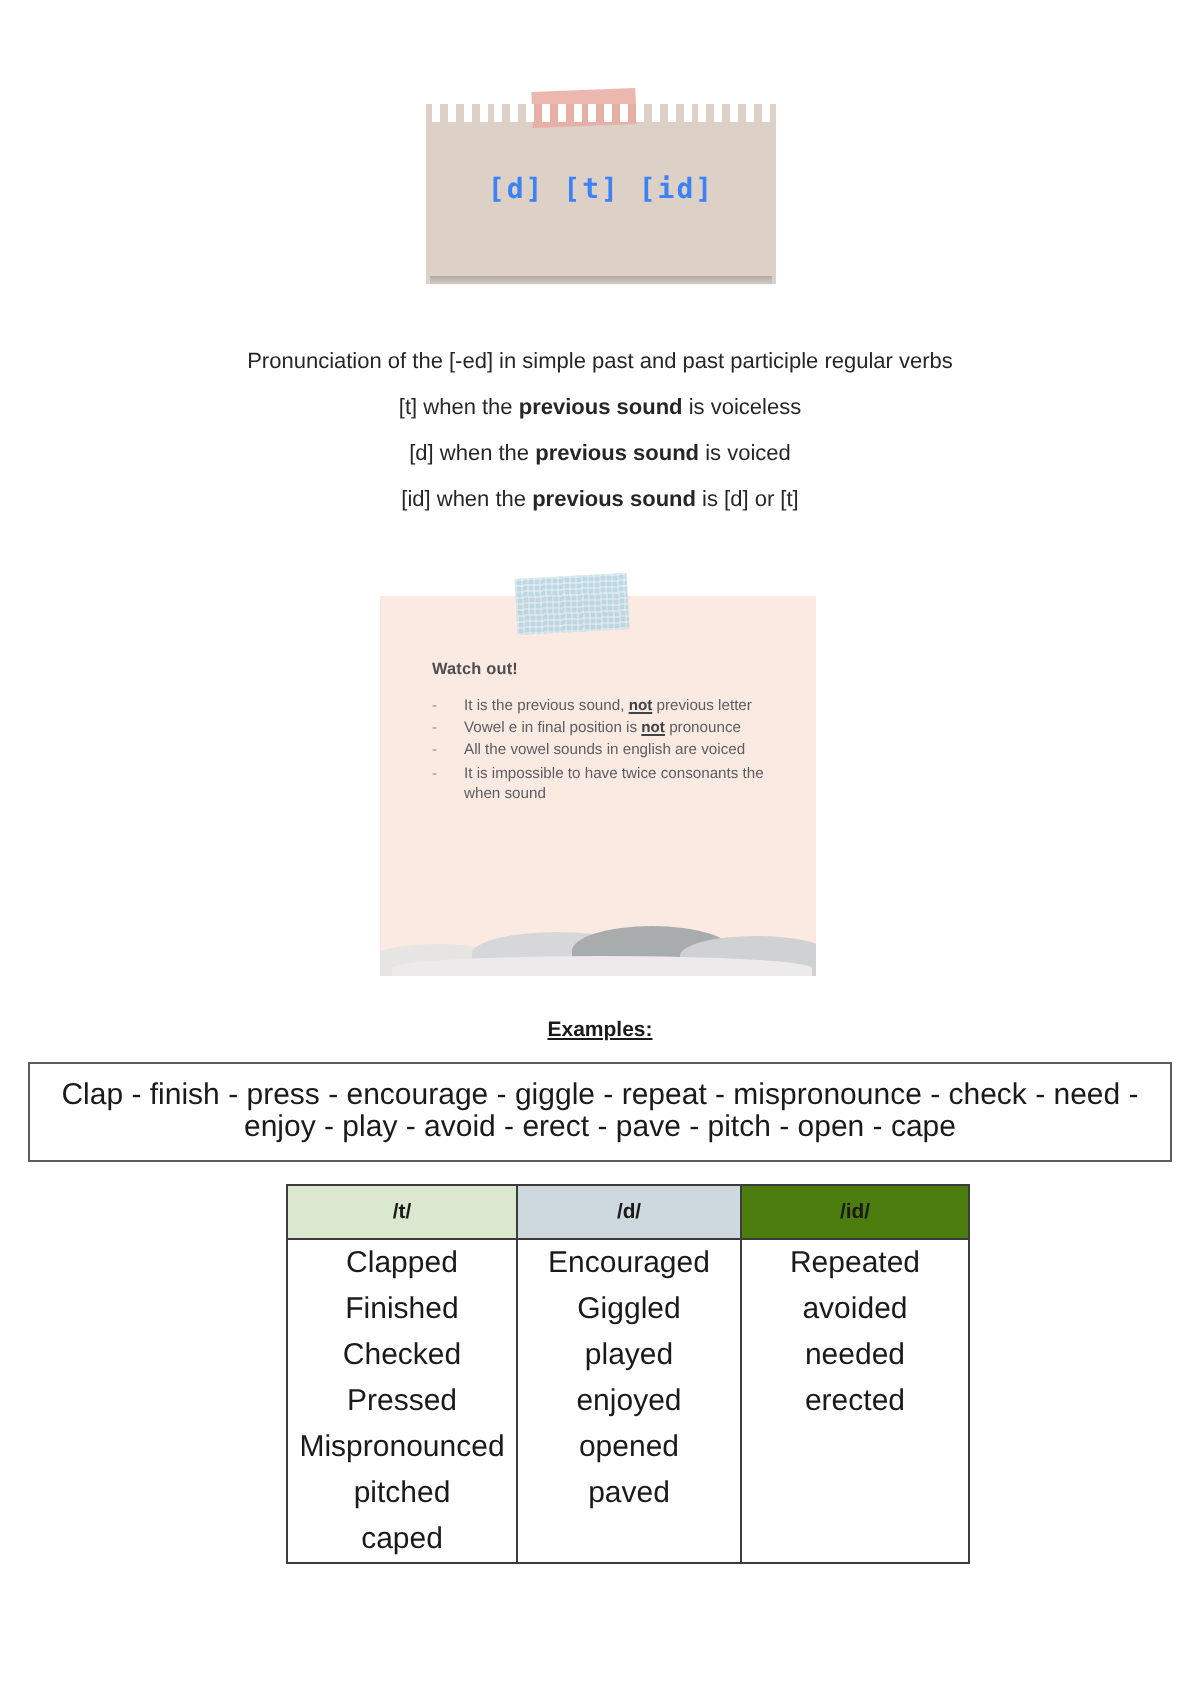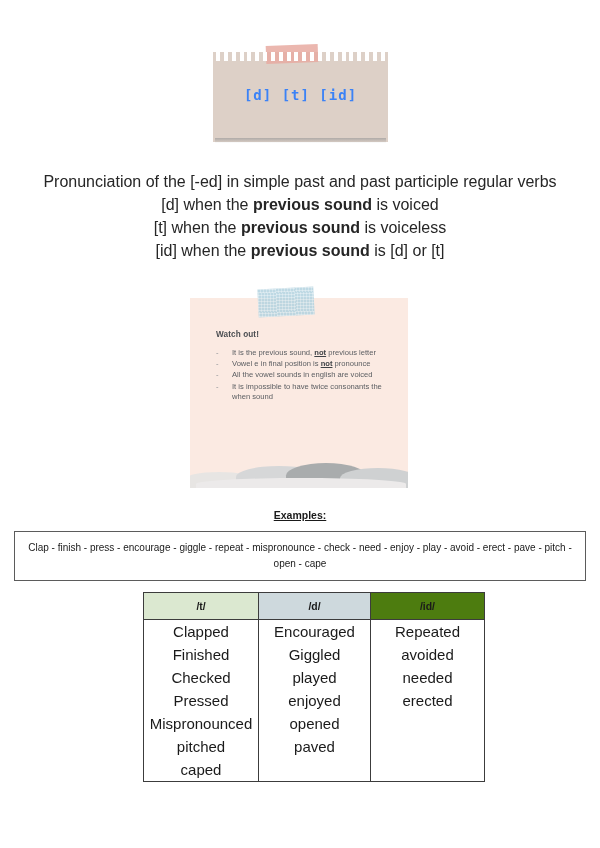--- a/index.html
+++ b/index.html
@@ -94,21 +94,21 @@
 
   
   .intro {
     position: absolute;
     left: 0;
     top: 170px;
     width: 600px;
     text-align: center;
   }
   .intro-line {
-    font-size: 16px;
+    font-size: 11px;
     line-height: 23px;
     color: #262626;
   }
   .intro-line b { font-weight: bold; }
 
   
   .watch-wrap {
     position: absolute;
     left: 190px;
     top: 288px;
@@ -209,21 +209,21 @@
   .examples-box {
     position: absolute;
     left: 14px;
     top: 531px;
     width: 572px;
     min-height: 40px;
     border: 1px solid #5b5b5b;
     box-sizing: border-box;
     padding: 8px 10px 8px 10px;
     text-align: center;
-    font-size: 10px;
+    font-size: 15px;
     line-height: 16px;
     color: #1a1a1a;
   }
 
   
   .words-table {
     position: absolute;
     left: 143px;
     top: 592px;
     border-collapse: collapse;
@@ -283,24 +283,24 @@
         <span></span>
         <span></span>
     </div>
     <div class="title-note-shadow"></div>
     <div class="title-text">[d] [t] [id]</div>
   </div>
 
   <div class="intro">
     <div class="intro-line">Pronunciation of the [-ed] in simple past and past participle regular verbs</div>
     <div class="intro-line">
+      <span>[t] when the </span><b>previous sound</b><span> is voiceless</span>
+    </div>
+    <div class="intro-line">
       <span>[d] when the </span><b>previous sound</b><span> is voiced</span>
-    </div>
-    <div class="intro-line">
-      <span>[t] when the </span><b>previous sound</b><span> is voiceless</span>
     </div>
     <div class="intro-line">
       <span>[id] when the </span><b>previous sound</b><span> is [d] or [t]</span>
     </div>
   </div>
 
   <div class="watch-wrap">
     <div class="tape-blue" style="background: rgb(179, 211, 224);"></div>
     <div class="watch-note" style="background: rgb(251, 234, 226);"></div>
     <div class="watch-torn">

